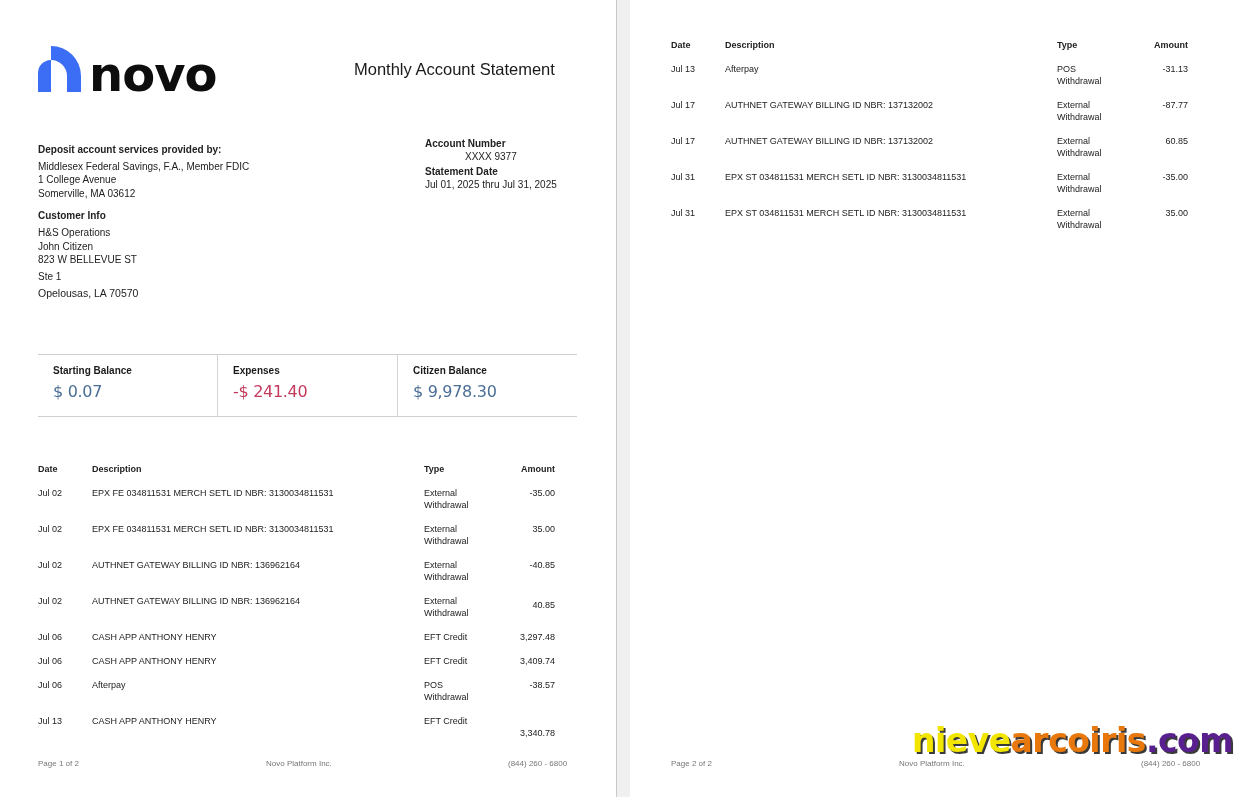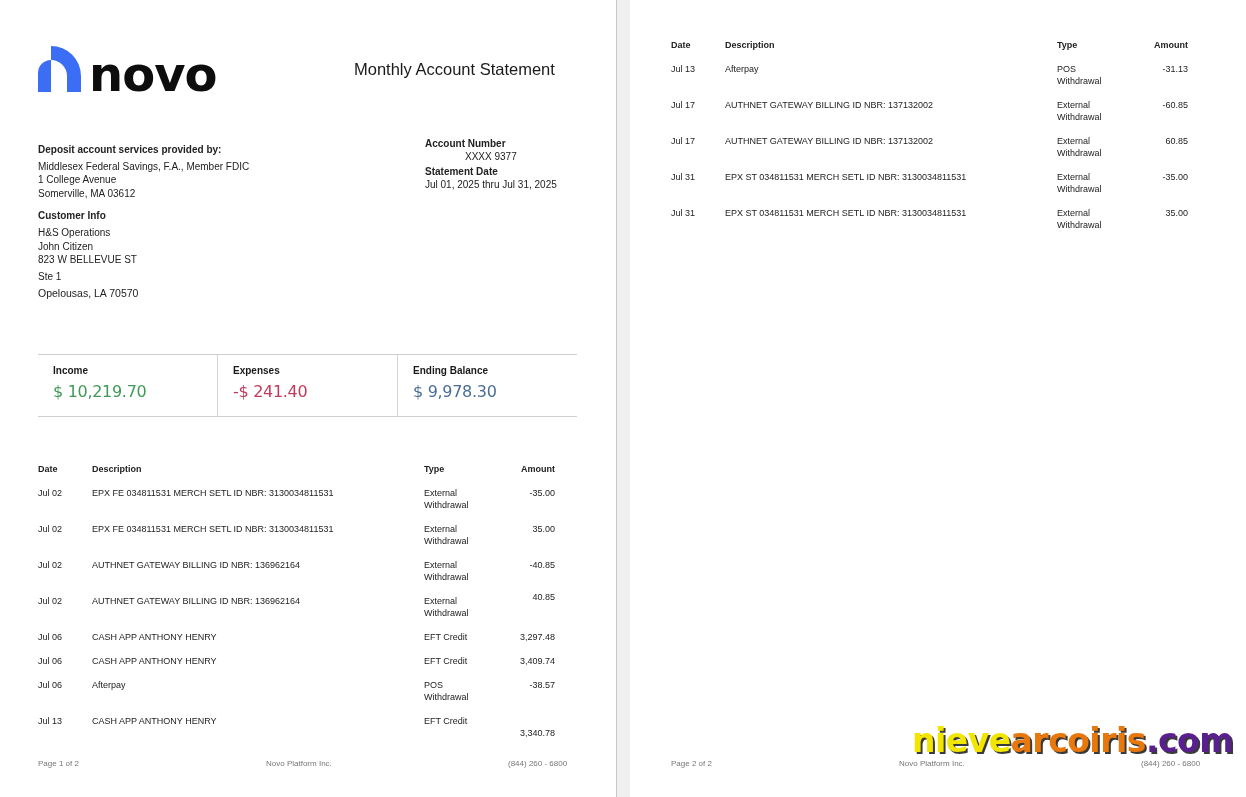--- a/index.html
+++ b/index.html
@@ -102,29 +102,29 @@
 
   <div class="acct-block">
     <div class="lbl">Account Number</div>
     <div class="val">XXXX 9377</div>
     <div class="lbl">Statement Date</div>
     <div class="val">Jul 01, 2025 thru Jul 31, 2025</div>
   </div>
 
   <div class="summary">
     <div class="sum-cell">
-      <div class="lbl">Income</div>
-      <div class="amt" style="color: rgb(62, 154, 85);">$ 10,219.70</div>
+      <div class="lbl">Starting Balance</div>
+      <div class="amt" style="color: rgb(74, 110, 150);">$ 0.07</div>
     </div>
     <div class="sum-cell">
       <div class="lbl">Expenses</div>
       <div class="amt" style="color: rgb(194, 58, 92);">-$ 241.40</div>
     </div>
     <div class="sum-cell">
-      <div class="lbl">Ending Balance</div>
+      <div class="lbl">Citizen Balance</div>
       <div class="amt" style="color: rgb(74, 110, 150);">$ 9,978.30</div>
     </div>
   </div>
 
   <div class="tx-table" id="table1">
     <div class="tx-head">
       <span class="c c-date">Date</span>
       <span class="c c-desc">Description</span>
       <span class="c c-type">Type</span>
       <span class="c c-amt">Amount</span>
@@ -144,21 +144,21 @@
       <div class="tx-row" style="height: 36px; padding-top: 0px;">
         <span class="c c-date" style="top: 12px;">Jul 02</span>
         <span class="c c-desc" style="top: 12px;">AUTHNET GATEWAY BILLING ID NBR: 136962164</span>
         <span class="c c-type" style="top: 12px;">External Withdrawal</span>
         <span class="c c-amt" style="top: 12px;">-40.85</span>
       </div>
       <div class="tx-row" style="height: 36px; padding-top: 0px;">
         <span class="c c-date" style="top: 12px;">Jul 02</span>
         <span class="c c-desc" style="top: 12px;">AUTHNET GATEWAY BILLING ID NBR: 136962164</span>
         <span class="c c-type" style="top: 12px;">External Withdrawal</span>
-        <span class="c c-amt" style="top: 8px;">40.85</span>
+        <span class="c c-amt" style="top: 16px;">40.85</span>
       </div>
       <div class="tx-row" style="height: 24px; padding-top: 0px;">
         <span class="c c-date" style="top: 12px;">Jul 06</span>
         <span class="c c-desc" style="top: 12px;">CASH APP ANTHONY HENRY</span>
         <span class="c c-type" style="top: 12px;">EFT Credit</span>
         <span class="c c-amt" style="top: 12px;">3,297.48</span>
       </div>
       <div class="tx-row" style="height: 24px; padding-top: 0px;">
         <span class="c c-date" style="top: 12px;">Jul 06</span>
         <span class="c c-desc" style="top: 12px;">CASH APP ANTHONY HENRY</span>
@@ -202,21 +202,21 @@
 <div class="tx-row" style="height: 36px; padding-top: 0px;">
       <span class="c c-date" style="top: 12px;">Jul 13</span>
       <span class="c c-desc" style="top: 12px;">Afterpay</span>
       <span class="c c-type" style="top: 12px;">POS Withdrawal</span>
       <span class="c c-amt" style="top: 12px;">-31.13</span>
     </div>
     <div class="tx-row" style="height: 36px; padding-top: 0px;">
       <span class="c c-date" style="top: 12px;">Jul 17</span>
       <span class="c c-desc" style="top: 12px;">AUTHNET GATEWAY BILLING ID NBR: 137132002</span>
       <span class="c c-type" style="top: 12px;">External Withdrawal</span>
-      <span class="c c-amt" style="top: 12px;">-60.85</span>
+      <span class="c c-amt" style="top: 12px;">-87.77</span>
     </div>
     <div class="tx-row" style="height: 36px; padding-top: 0px;">
       <span class="c c-date" style="top: 12px;">Jul 17</span>
       <span class="c c-desc" style="top: 12px;">AUTHNET GATEWAY BILLING ID NBR: 137132002</span>
       <span class="c c-type" style="top: 12px;">External Withdrawal</span>
       <span class="c c-amt" style="top: 12px;">60.85</span>
     </div>
     <div class="tx-row" style="height: 36px; padding-top: 0px;">
       <span class="c c-date" style="top: 12px;">Jul 31</span>
       <span class="c c-desc" style="top: 12px;">EPX ST 034811531 MERCH SETL ID NBR: 3130034811531</span>

